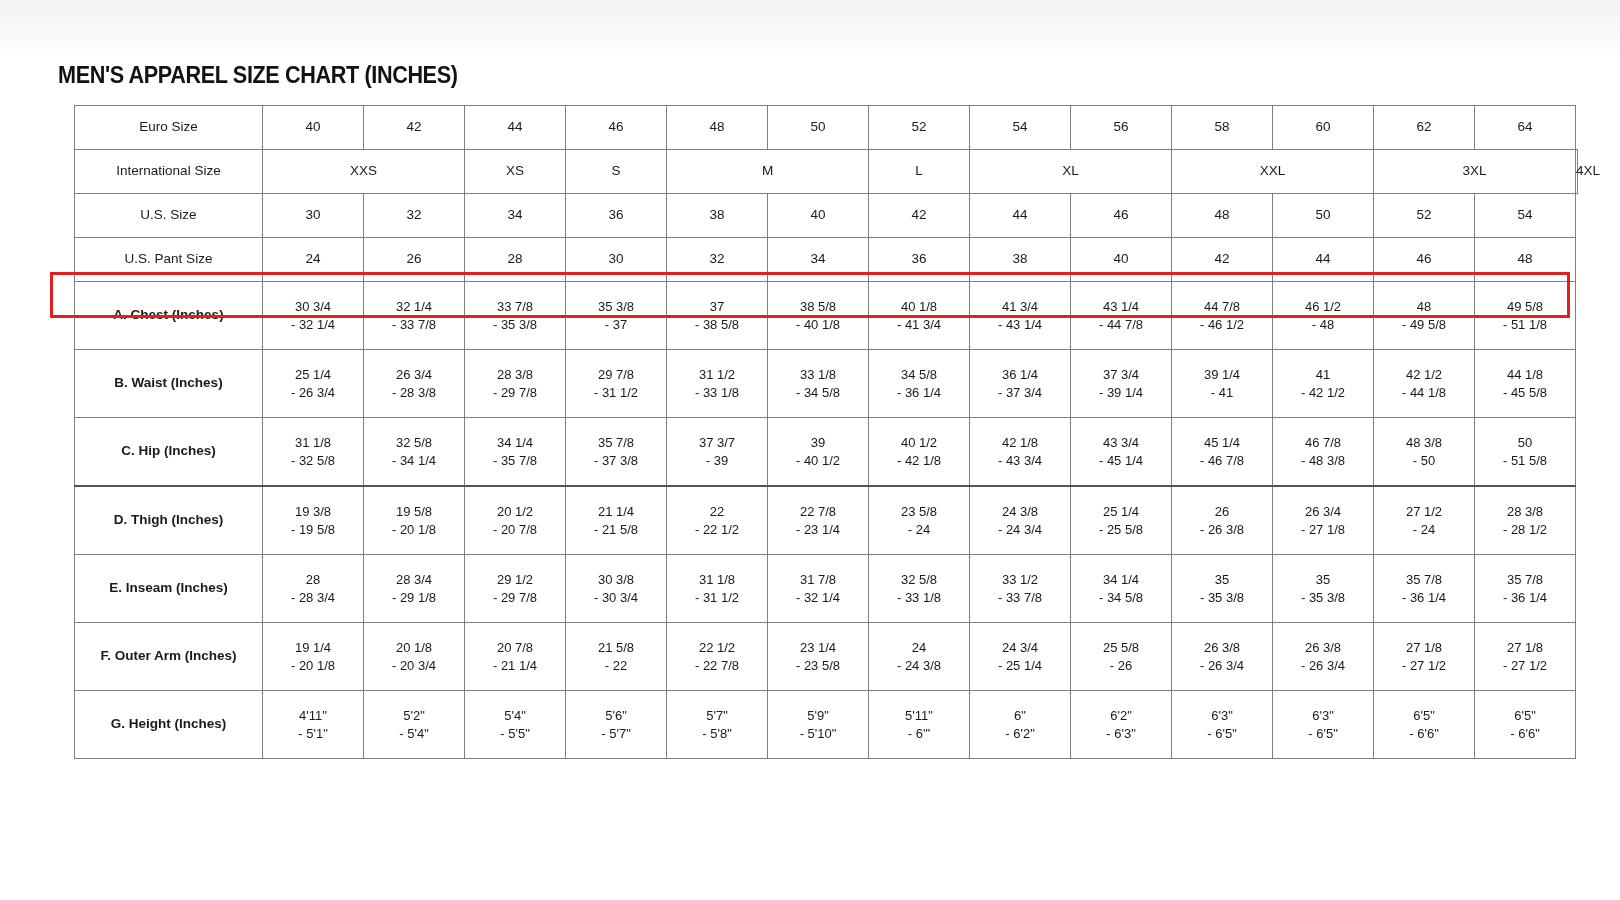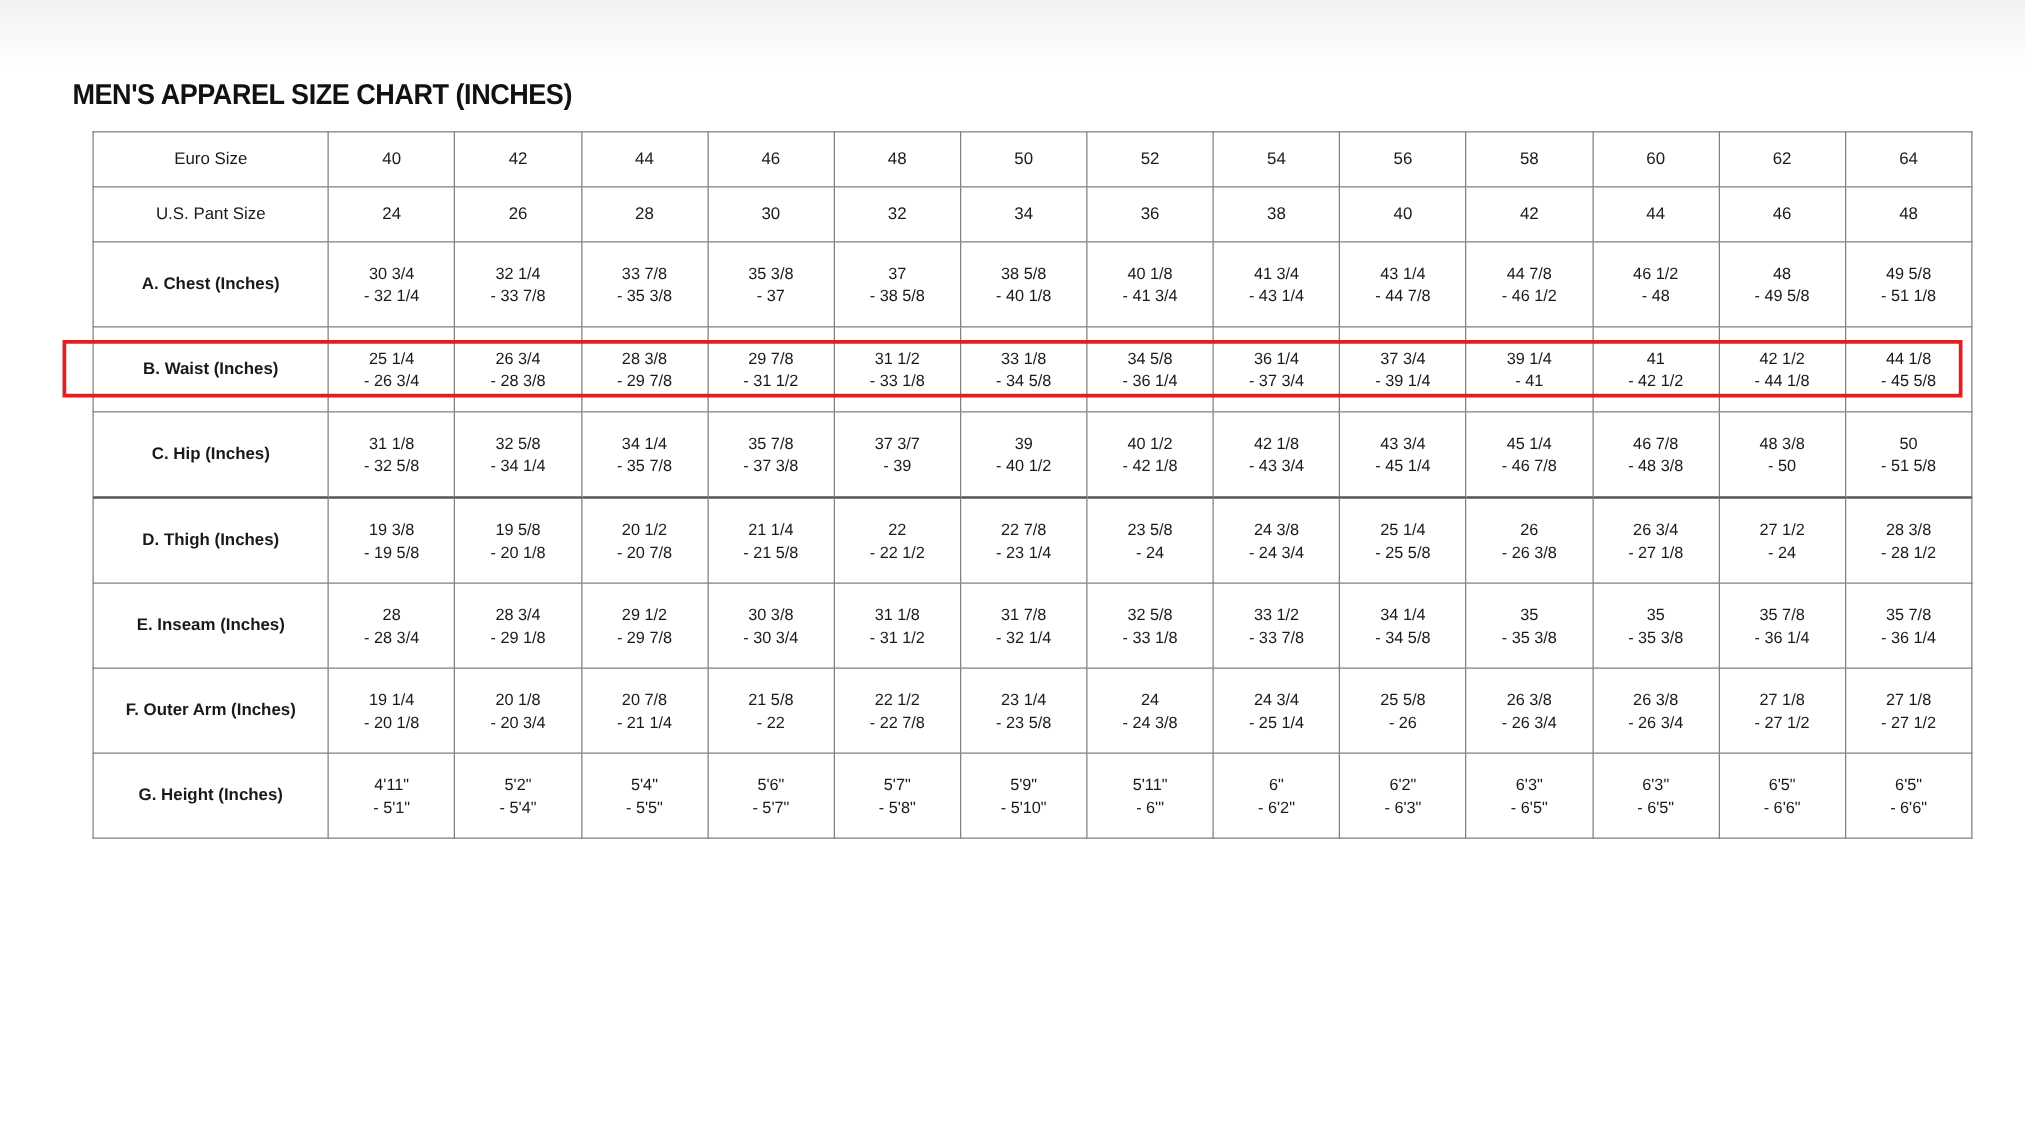--- a/index.html
+++ b/index.html
@@ -151,21 +151,49 @@
           <td>50</td>
           <td>52</td>
           <td>54</td>
           <td>56</td>
           <td>58</td>
           <td>60</td>
           <td>62</td>
           <td>64</td>
         </tr>
 
-
+        <tr class="hdr-row">
+          <td class="rowlabel">International Size</td>
+          <td colspan="2">XXS</td>
+          <td>XS</td>
+          <td>S</td>
+          <td colspan="2">M</td>
+          <td>L</td>
+          <td colspan="2">XL</td>
+          <td colspan="2">XXL</td>
+          <td colspan="2">3XL</td>
+          <td>4XL</td>
+        </tr>
+
+        <tr class="hdr-row">
+          <td class="rowlabel">U.S. Size</td>
+          <td>30</td>
+          <td>32</td>
+          <td>34</td>
+          <td>36</td>
+          <td>38</td>
+          <td>40</td>
+          <td>42</td>
+          <td>44</td>
+          <td>46</td>
+          <td>48</td>
+          <td>50</td>
+          <td>52</td>
+          <td>54</td>
+        </tr>
 
         <tr class="hdr-row">
           <td class="rowlabel">U.S. Pant Size</td>
           <td>24</td>
           <td>26</td>
           <td>28</td>
           <td>30</td>
           <td>32</td>
           <td>34</td>
           <td>36</td>

